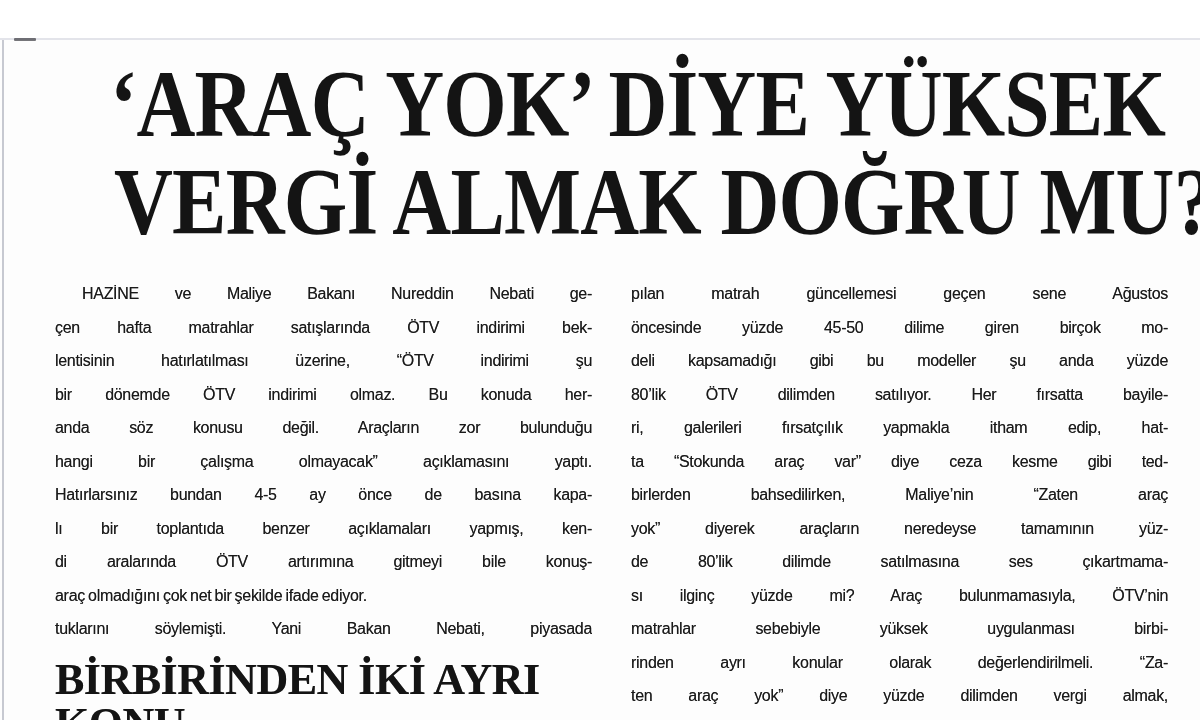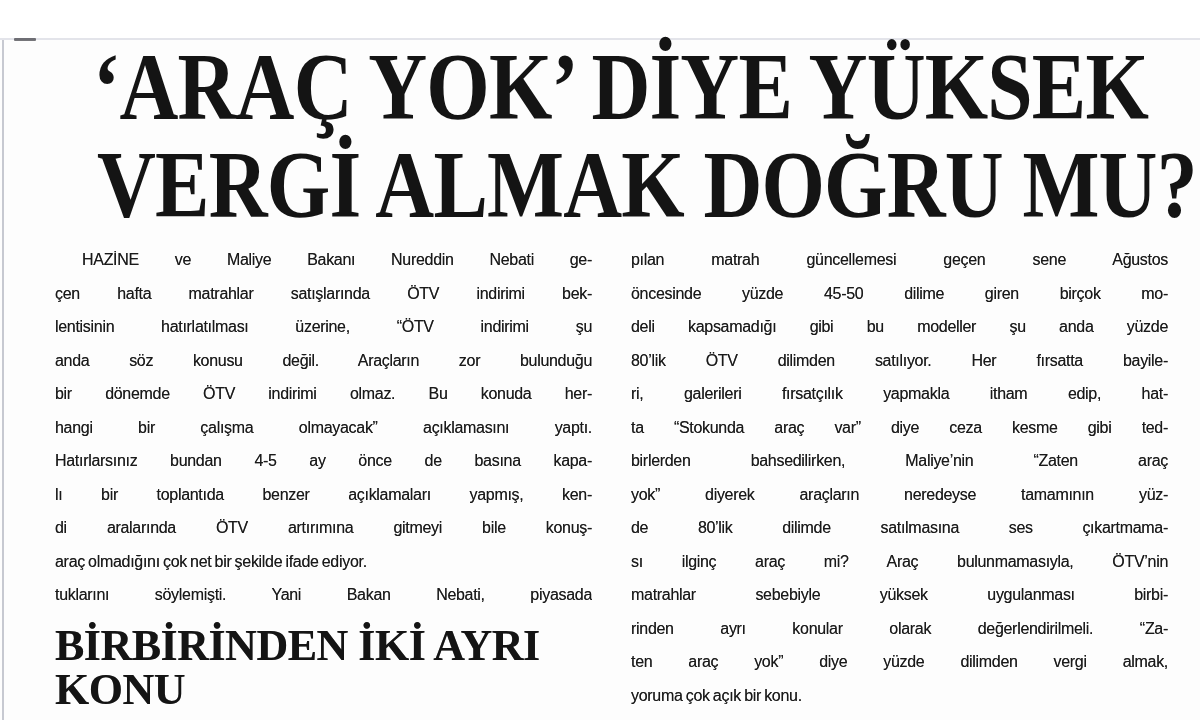--- a/index.html
+++ b/index.html
@@ -36,21 +36,21 @@
     position: absolute;
     left: 14px; top: 0;
     width: 22px; height: 3px;
     background: #3c3c42;
     opacity: .7;
     border-radius: 1px;
   }
   
   .headline {
     margin: 38px 0 0 0;
-    padding: 0;
+    padding: 17px;
     text-align: center;
     font-family: "Liberation Serif", "DejaVu Serif", serif;
     font-weight: 700;
     font-size: 96px;
     line-height: 98px;
     letter-spacing: -1px;
     color: var(--headline-ink, #141414);
   }
   .hl-line { width: 1200px; text-align: center; }
   .hl-scale {
@@ -103,22 +103,22 @@
     <div class="hl-line"><span class="hl-scale">‘ARAÇ YOK’ DİYE YÜKSEK</span></div>
     <div class="hl-line"><span class="hl-scale">VERGİ ALMAK DOĞRU MU?</span></div>
   </h1>
 
   <div class="columns">
     <div class="col col-left">
       <div class="para">
           <div class="bline indent">HAZİNE ve Maliye Bakanı Nureddin Nebati ge-</div>
           <div class="bline">çen hafta matrahlar satışlarında ÖTV indirimi bek-</div>
           <div class="bline">lentisinin hatırlatılması üzerine, “ÖTV indirimi şu</div>
+          <div class="bline">bir dönemde ÖTV indirimi olmaz. Bu konuda her-</div>
           <div class="bline">anda söz konusu değil. Araçların zor bulunduğu</div>
-          <div class="bline">bir dönemde ÖTV indirimi olmaz. Bu konuda her-</div>
           <div class="bline">hangi bir çalışma olmayacak” açıklamasını yaptı.</div>
           <div class="bline">Hatırlarsınız bundan 4-5 ay önce de basına kapa-</div>
           <div class="bline">lı bir toplantıda benzer açıklamaları yapmış, ken-</div>
           <div class="bline">di aralarında ÖTV artırımına gitmeyi bile konuş-</div>
           <div class="bline endline">araç olmadığını çok net bir şekilde ifade ediyor.</div>
           <div class="bline">tuklarını söylemişti. Yani Bakan Nebati, piyasada</div>
         </div>
       <h2 class="subhead">BİRBİRİNDEN İKİ AYRI KONU</h2>
       <div class="para">
           <div class="bline indent">Şimdi asıl konumuza gelelim. Bildiğiniz gibi ya-</div>
@@ -129,21 +129,21 @@
       <div class="para">
           <div class="bline">pılan matrah güncellemesi geçen sene Ağustos</div>
           <div class="bline">öncesinde yüzde 45-50 dilime giren birçok mo-</div>
           <div class="bline">deli kapsamadığı gibi bu modeller şu anda yüzde</div>
           <div class="bline">80’lik ÖTV dilimden satılıyor. Her fırsatta bayile-</div>
           <div class="bline">ri, galerileri fırsatçılık yapmakla itham edip, hat-</div>
           <div class="bline">ta “Stokunda araç var” diye ceza kesme gibi ted-</div>
           <div class="bline">birlerden bahsedilirken, Maliye’nin “Zaten araç</div>
           <div class="bline">yok” diyerek araçların neredeyse tamamının yüz-</div>
           <div class="bline">de 80’lik dilimde satılmasına ses çıkartmama-</div>
-          <div class="bline">sı ilginç araç mi? Araç bulunmamasıyla, ÖTV’nin</div>
+          <div class="bline">sı ilginç yüzde mi? Araç bulunmamasıyla, ÖTV’nin</div>
           <div class="bline">matrahlar sebebiyle yüksek uygulanması birbi-</div>
           <div class="bline">rinden ayrı konular olarak değerlendirilmeli. “Za-</div>
           <div class="bline">ten araç yok” diye yüzde dilimden vergi almak,</div>
           <div class="bline endline">yoruma çok açık bir konu.</div>
         </div>
     </div>
   </div>
 </div>
 
 </body></html>

